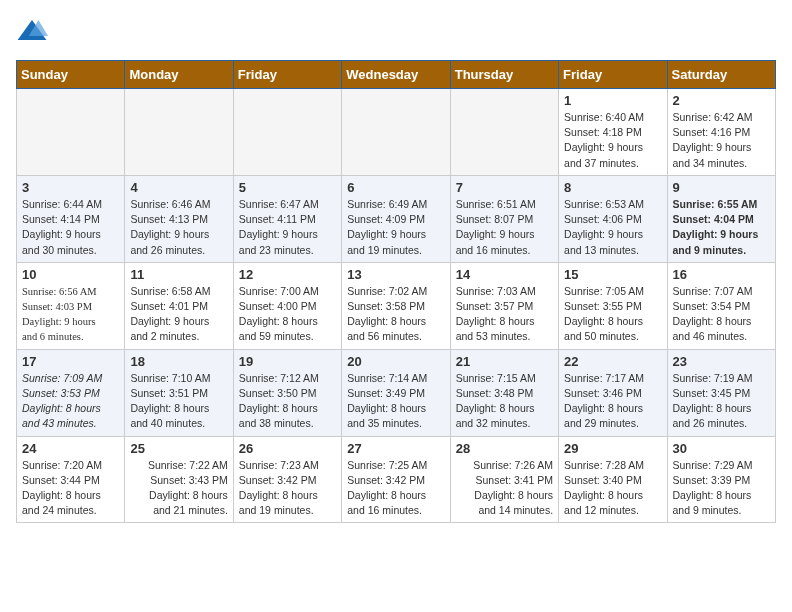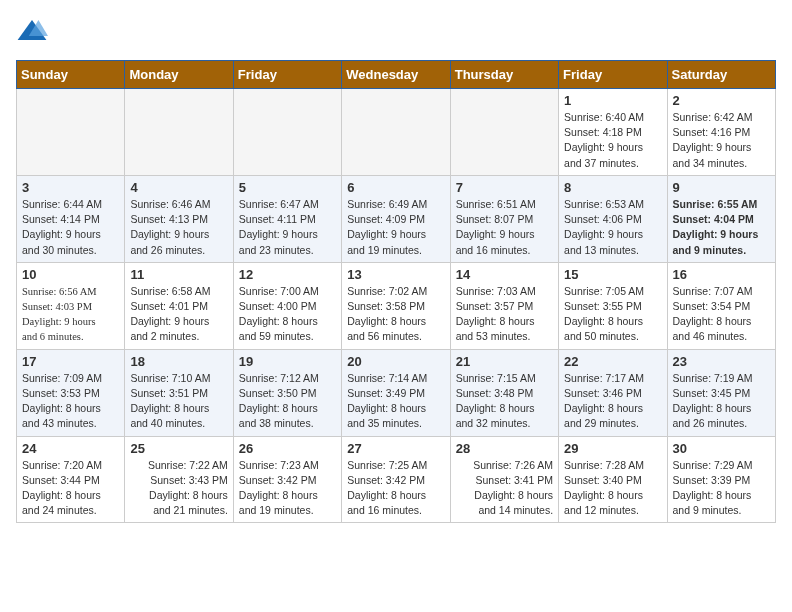--- a/index.html
+++ b/index.html
@@ -243,21 +243,21 @@
           <span class="day-number">16</span>
           <div class="day-info" style="white-space: pre-line;">Sunrise: 7:07 AM
 Sunset: 3:54 PM
 Daylight: 8 hours
 and 46 minutes.</div>
         </td>
       </tr>
       <tr>
         <td class="alt-row">
           <span class="day-number">17</span>
-          <div class="day-info" style="white-space: pre-line;">Sunrise: 7:09 AM
+          <div class="day-info" style="white-space: pre-line; font-style: italic;">Sunrise: 7:09 AM
 Sunset: 3:53 PM
 Daylight: 8 hours
 and 43 minutes.</div>
         </td>
         <td class="alt-row">
           <span class="day-number">18</span>
           <div class="day-info" style="white-space: pre-line;">Sunrise: 7:10 AM
 Sunset: 3:51 PM
 Daylight: 8 hours
 and 40 minutes.</div>

